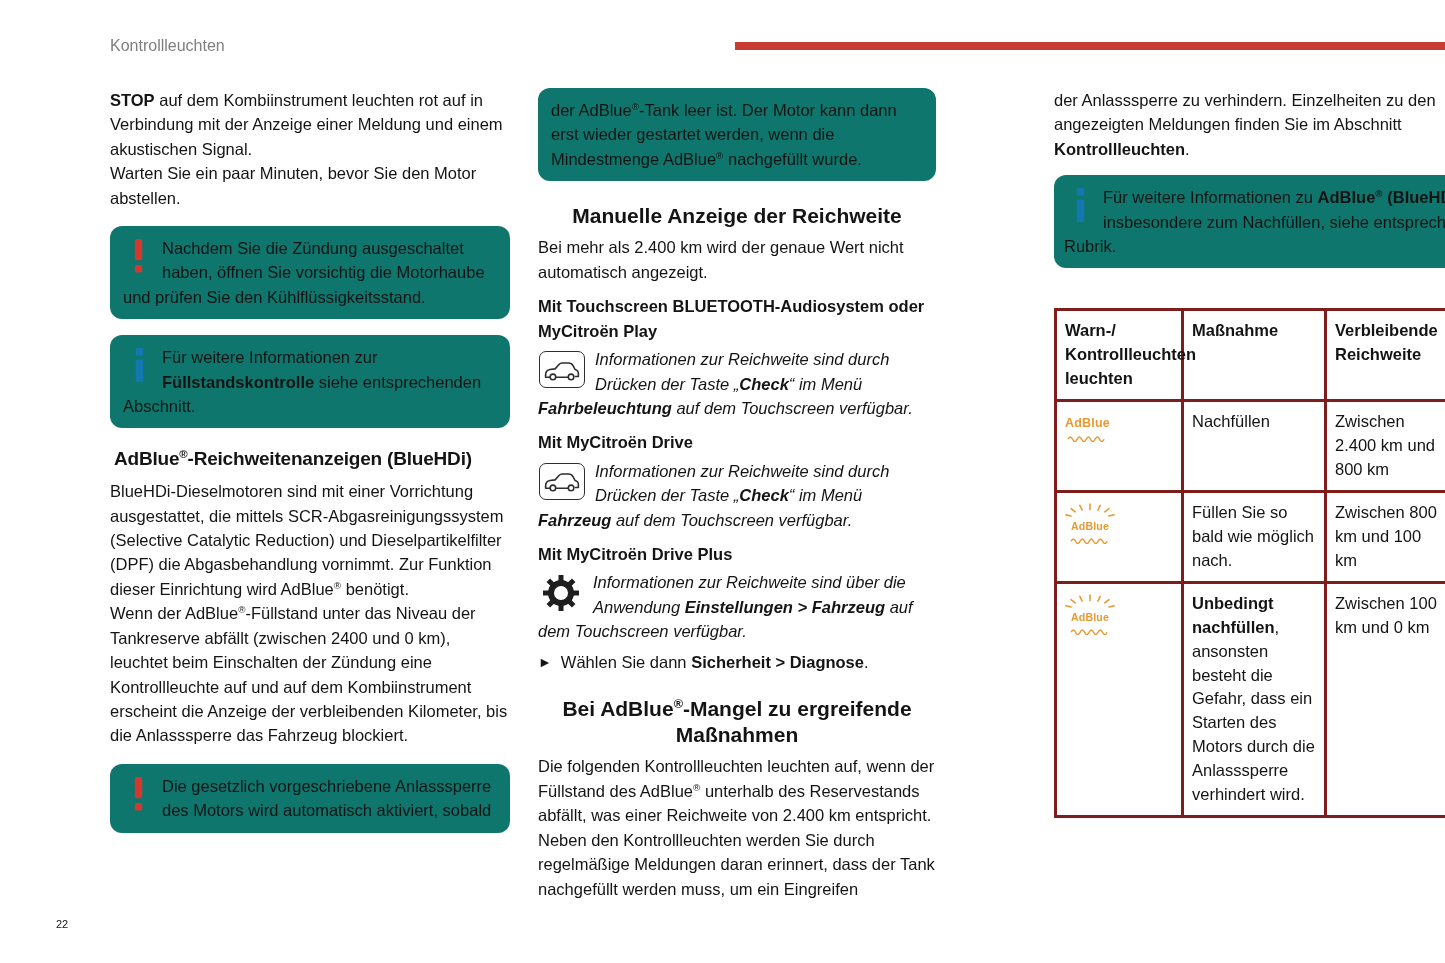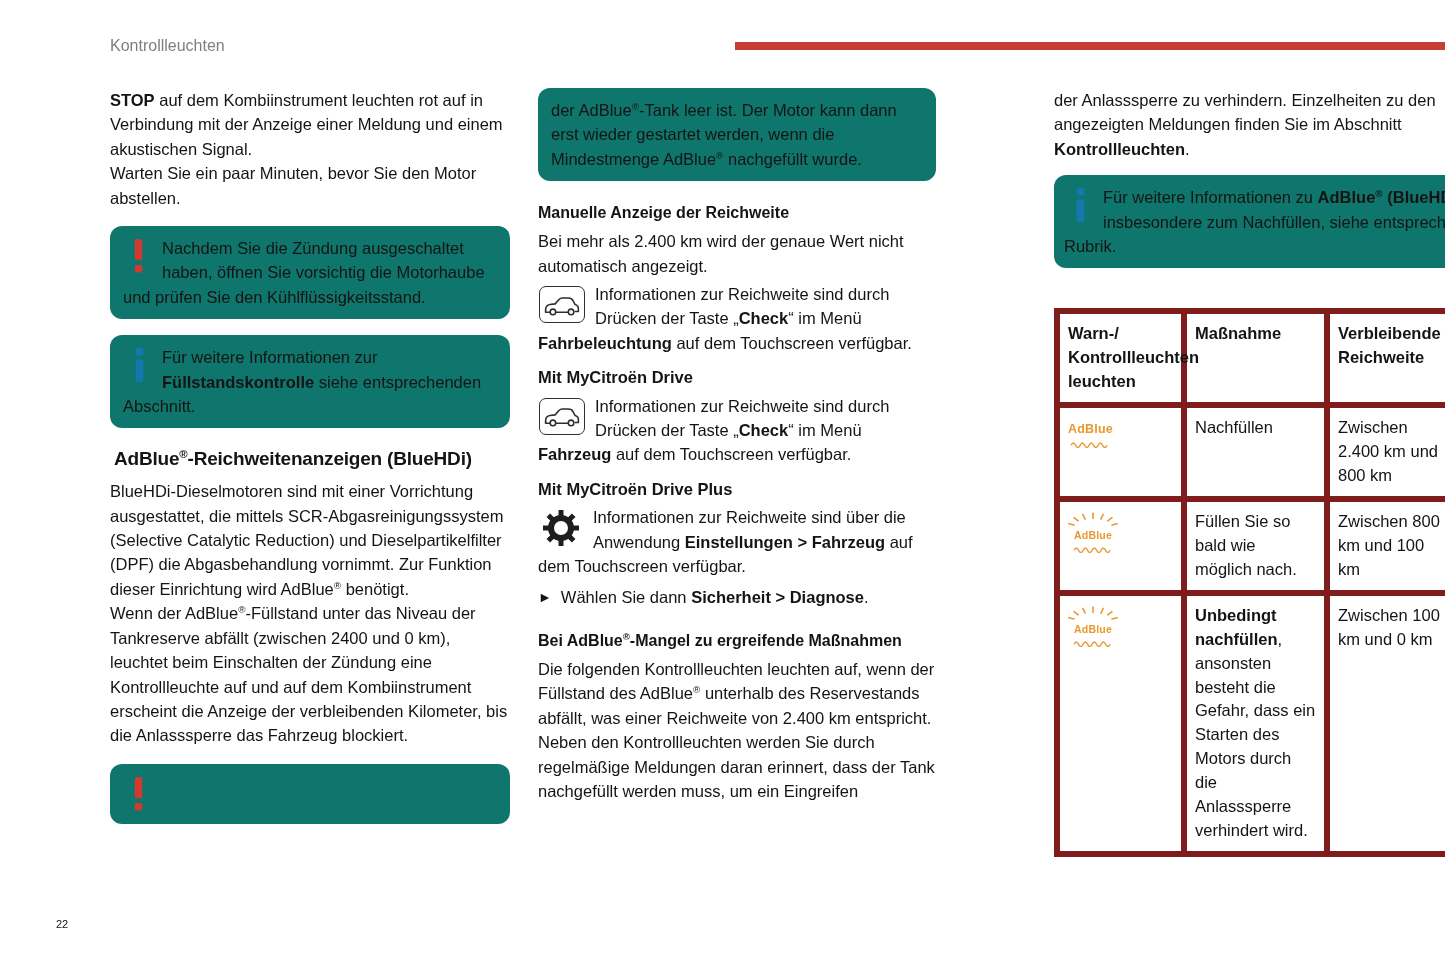--- a/index.html
+++ b/index.html
@@ -16,29 +16,29 @@
   .accent-bar{position:absolute;left:735px;top:42px;width:710px;height:8px;background:#c63d33;}
   .col{position:absolute;top:88px;}
   .col1{left:110px;width:400px;}
   .col2{left:538px;width:398px;}
   .col3{left:1010px;width:473px;margin-left:44px;}
   .graybox{background:#0f766e;padding:10px 13px;margin-top:16px;overflow:hidden;border-radius:12px;}
   .graybox.flush{margin-top:0;}
   .icon-excl{float:left;width:15px;height:36px;margin:2px 16px 2px 8px;}
   .icon-info{float:left;width:13px;height:36px;margin:2px 16px 2px 10px;}
   h1.section-title{font-size:19px;line-height:1.2;margin:20px 4px 8px;font-weight:bold;letter-spacing:-0.2px;}
-  h2.sub-title{font-size:16px;line-height:1.25;margin:22px 0 6px;font-weight:bold;}
+  h2.sub-title{font-size:21px;line-height:1.25;margin:22px 0 6px;font-weight:bold;text-align:center;}
   .subhead{font-weight:bold;margin-top:10px;}
-  .iconitem{overflow:hidden;margin:4px 0 2px;}
+  .iconitem{overflow:hidden;margin:4px 0 2px;font-style:italic;}
   .icon-frame{float:left;width:46px;height:37px;border:1.7px solid #2e2e2e;border-radius:7px;margin:4px 10px 2px 1px;box-sizing:border-box;display:flex;align-items:center;justify-content:center;}
   .icon-gear{float:left;width:40px;height:40px;margin:3px 12px 2px 3px;}
   .arrowline{margin-top:6px;}
   .arrow{font-size:14px;margin-right:9px;position:relative;top:-1px;}
   .adtable{border-collapse:collapse;margin-top:40px;width:396px;table-layout:fixed;}
-  .adtable th,.adtable td{border:6px solid #7f1d1d;padding:8px 8px;vertical-align:top;text-align:left;font-weight:normal;font-size:16.5px;line-height:1.45;}
+  .adtable th,.adtable td{border:3px solid #7f1d1d;padding:8px 8px;vertical-align:top;text-align:left;font-weight:normal;font-size:16.5px;line-height:1.45;}
   .adtable th{font-weight:bold;}
   .th-center{text-align:center;}
   .prewrap{white-space:pre-line;}
   .td-icon{text-align:center;padding-top:16px;}
   .adblue-icon{display:inline-flex;flex-direction:column;align-items:center;gap:1px;color:#e8992f;}
   .adblue-label{font-size:12.5px;font-weight:bold;letter-spacing:.2px;}
   .blink .adblue-label{font-size:10.5px;}
   .page-number{position:absolute;left:56px;top:916px;font-weight:normal;font-size:11px;}
 </style>
 </head>
@@ -75,31 +75,33 @@
   <p><span>BlueHDi-Dieselmotoren sind mit einer Vorrichtung ausgestattet, die mittels SCR-Abgasreinigungssystem (Selective Catalytic Reduction) und Dieselpartikelfilter (DPF) die Abgasbehandlung vornimmt. Zur Funktion dieser Einrichtung wird AdBlue</span><sup>®</sup><span> benötigt.</span></p>
   <p><span>Wenn der AdBlue</span><sup>®</sup><span>-Füllstand unter das Niveau der Tankreserve abfällt (zwischen 2400 und 0 km), leuchtet beim Einschalten der Zündung eine Kontrollleuchte auf und auf dem Kombiinstrument erscheint die Anzeige der verbleibenden Kilometer, bis die Anlasssperre das Fahrzeug blockiert.</span></p>
 
   <div class="graybox">
     <span class="icon-excl">
       <svg viewBox="0 0 14 34" width="15" height="36">
           <rect x="3.5" y="1" width="7" height="20" rx="2.4" fill="#d23a30"></rect>
           <rect x="3.5" y="25.5" width="7" height="7" rx="1.6" fill="#d23a30"></rect>
         </svg>
     </span>
+    <span><span>Die gesetzlich vorgeschriebene Anlasssperre des Motors wird automatisch aktiviert, sobald</span></span>
   </div>
 </div>
 
 <div class="col col2">
   <div class="graybox flush">
     <span><span>der AdBlue</span><sup>®</sup><span>-Tank leer ist. Der Motor kann dann erst wieder gestartet werden, wenn die Mindestmenge AdBlue</span><sup>®</sup><span> nachgefüllt wurde.</span></span>
   </div>
 
   <h2 class="sub-title"><span>Manuelle Anzeige der Reichweite</span></h2>
   <p><span>Bei mehr als 2.400 km wird der genaue Wert nicht automatisch angezeigt.</span></p>
 
+  <p class="subhead"><span class="b">Mit Touchscreen BLUETOOTH-Audiosystem oder MyCitroën Play</span></p>
   <div class="iconitem">
     <span class="icon-frame">
       <svg viewBox="0 0 44 30" width="38" height="26">
           <g fill="none" stroke="#2e2e2e" stroke-width="1.8" stroke-linecap="round" stroke-linejoin="round">
             <path d="M3 21c0-4 1.5-6 5-6.5l6-.8 4.5-5c1-1.1 2-1.7 3.8-1.7h7c2.8 0 4.5 1.2 5.6 3.2l2.3 4.3c2.8.6 3.8 2.3 3.8 5v3h-3.5"></path>
             <path d="M3 21v2.5h4.8"></path>
             <circle cx="11.5" cy="23" r="3.2"></circle>
             <circle cx="32.5" cy="23" r="3.2"></circle>
             <path d="M15 23.5h14.2"></path>
           </g>

